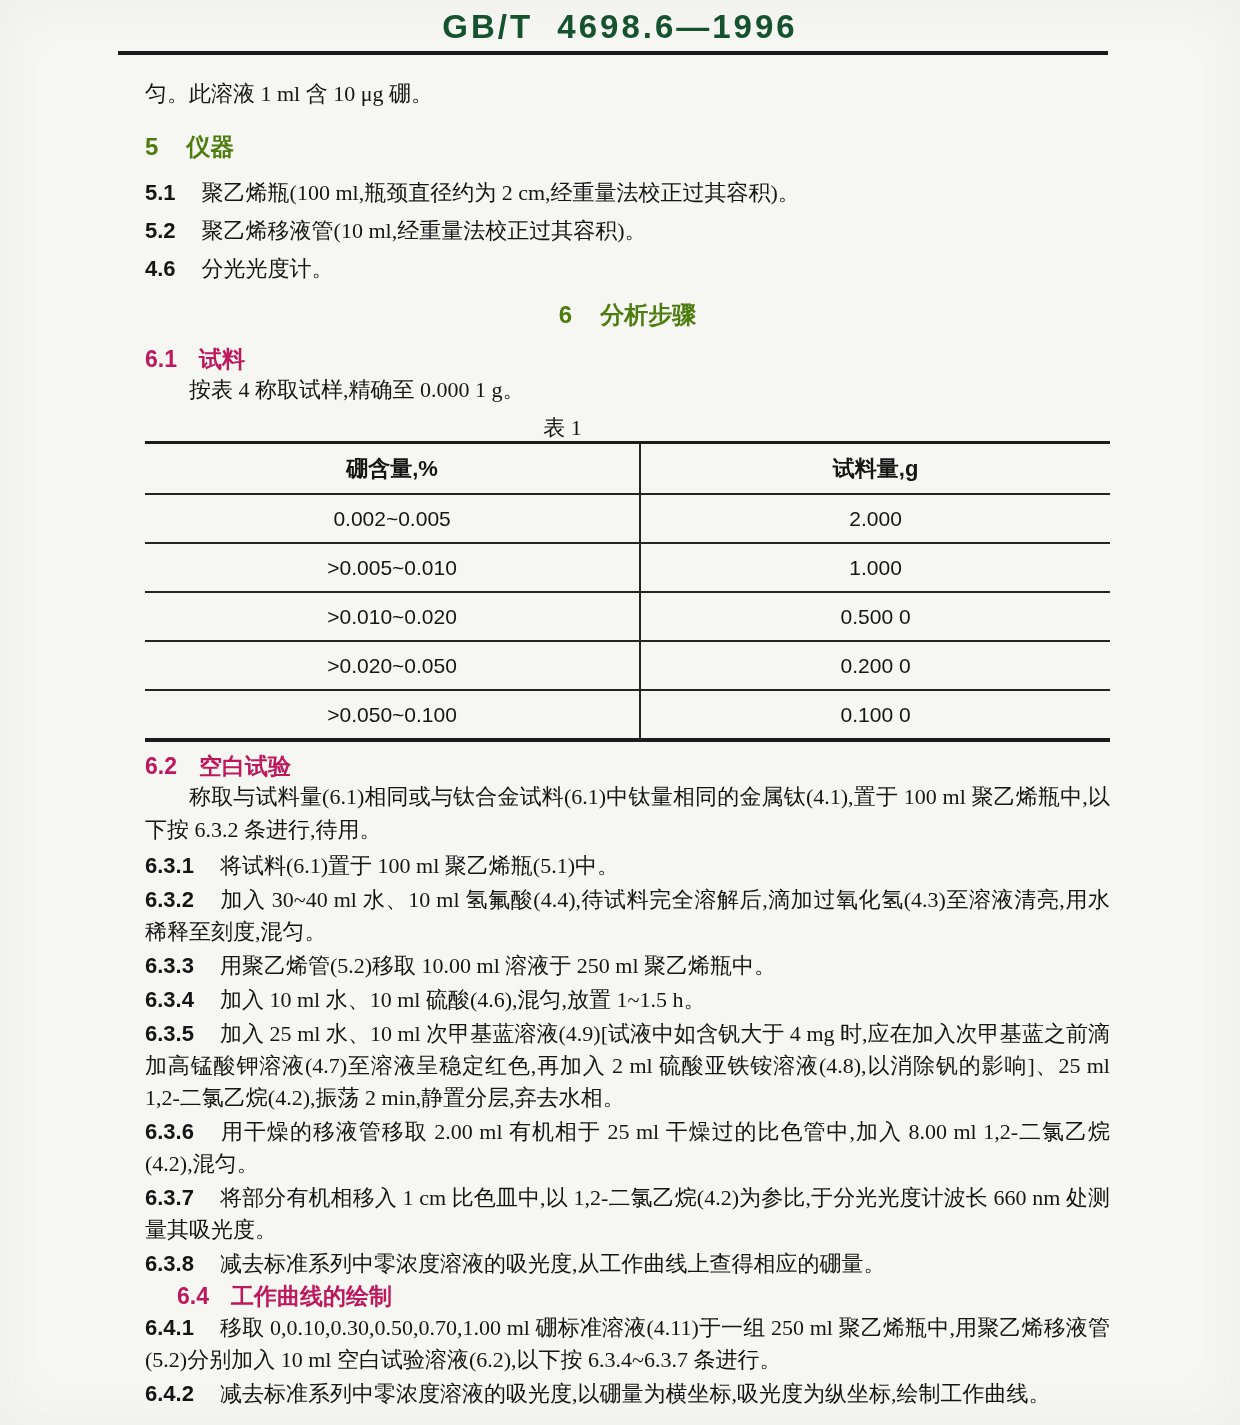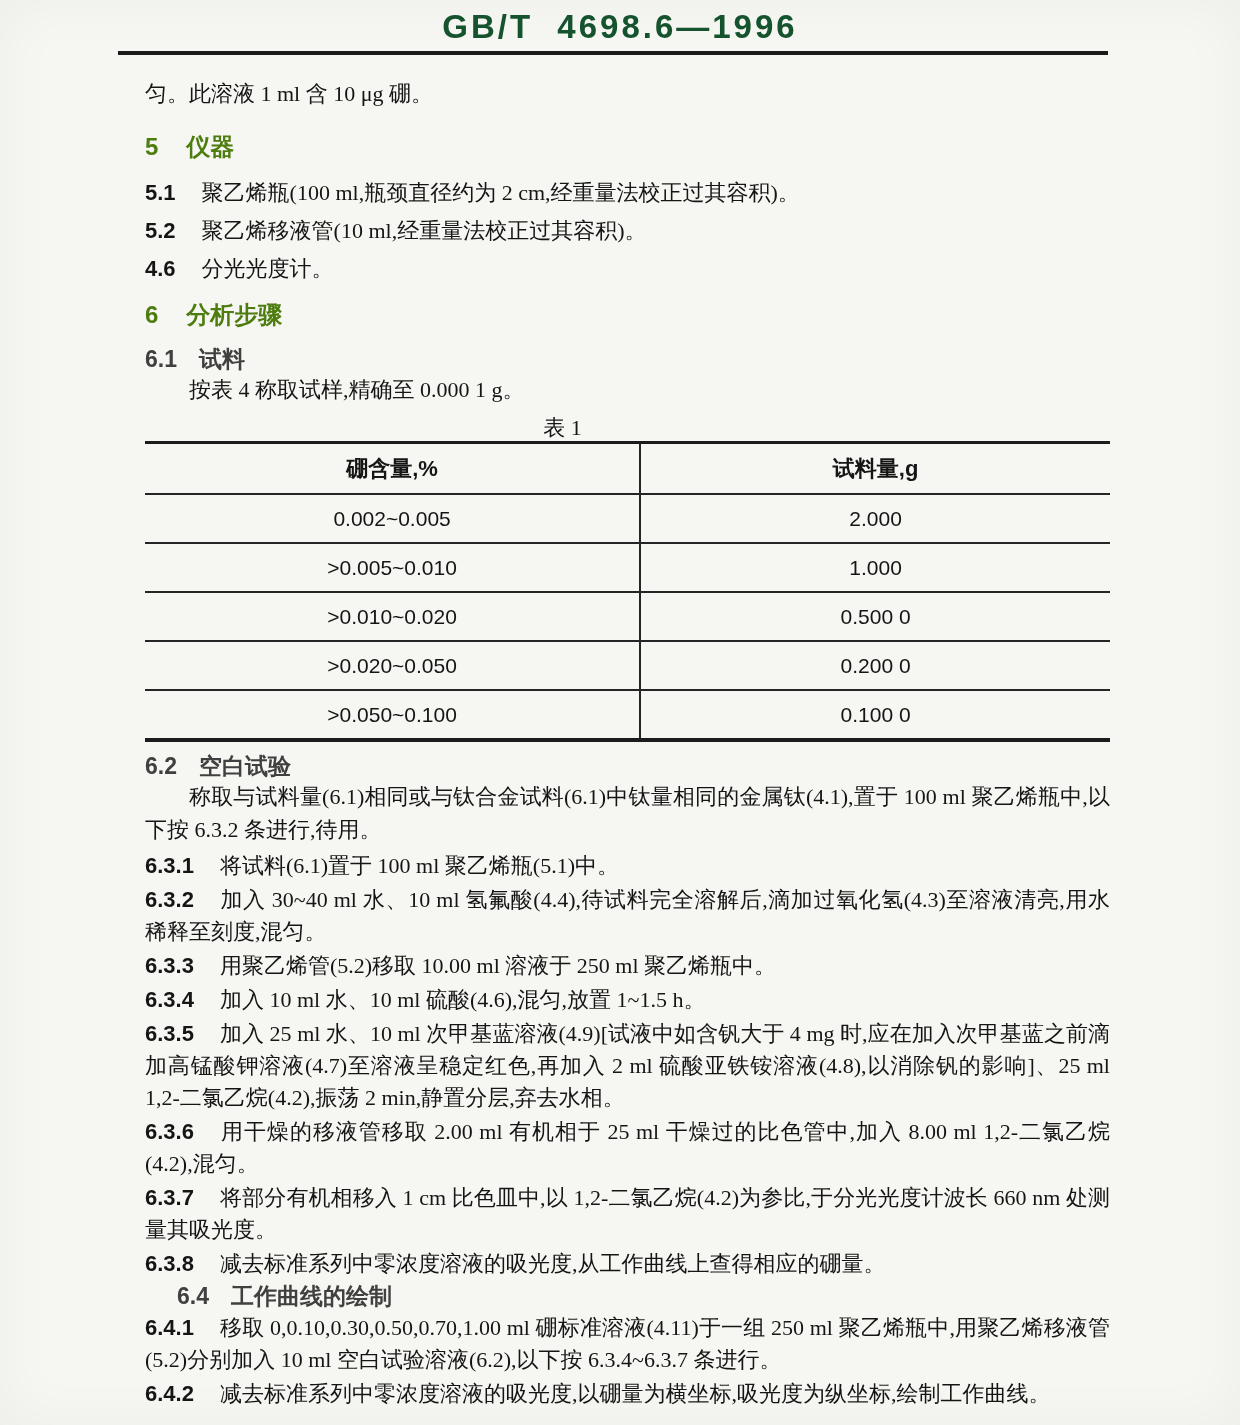--- a/index.html
+++ b/index.html
@@ -38,28 +38,28 @@
   .h1{
     margin:0;
     font-family:"Liberation Sans",sans-serif;
     font-weight:bold;
     font-size:24px;
     line-height:28px;
     color:#4d7c0f;
     text-align:left;
   }
   .h1-5{margin-top:22px;}
-  .h1-6{margin-top:14px;}
+  .h1-6{margin-top:14px;text-align:center;}
   .h2{
     margin:0;
     font-family:"Liberation Sans",sans-serif;
     font-weight:bold;
     font-size:23px;
     line-height:28px;
-    color:#404040;
+    color:#be185d;
     text-align:left;
   }
   .h2-61{margin-top:16px;}
   .h2-62{margin-top:10px;}
   .h2-63{margin-top:2px;}
   .h2-64{margin-top:2px;margin-left:32px;}
   .hnum{margin-right:28px;}
   .hnum2{margin-right:22px;}
   .clause{font-size:22px;line-height:32px;}
   .clause5{line-height:36px;margin-bottom:2px;}

